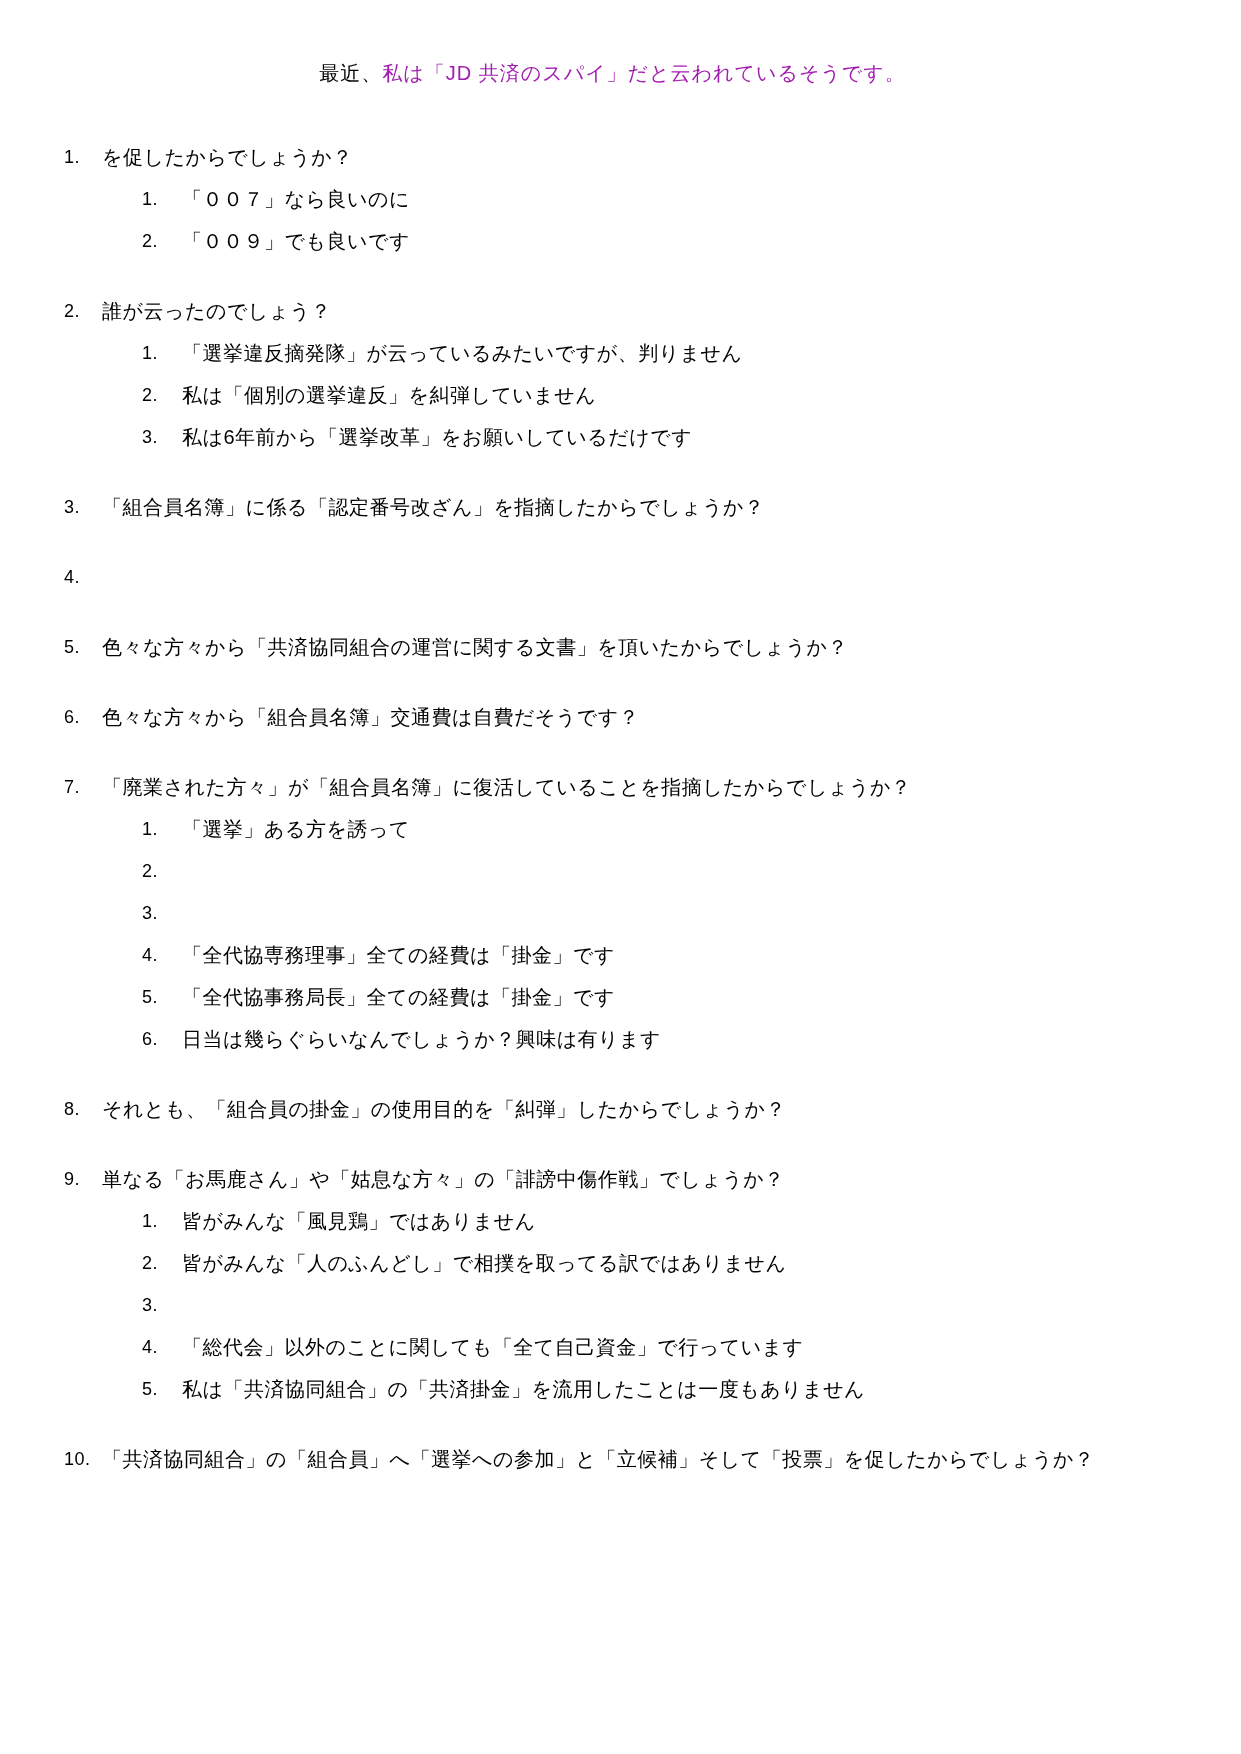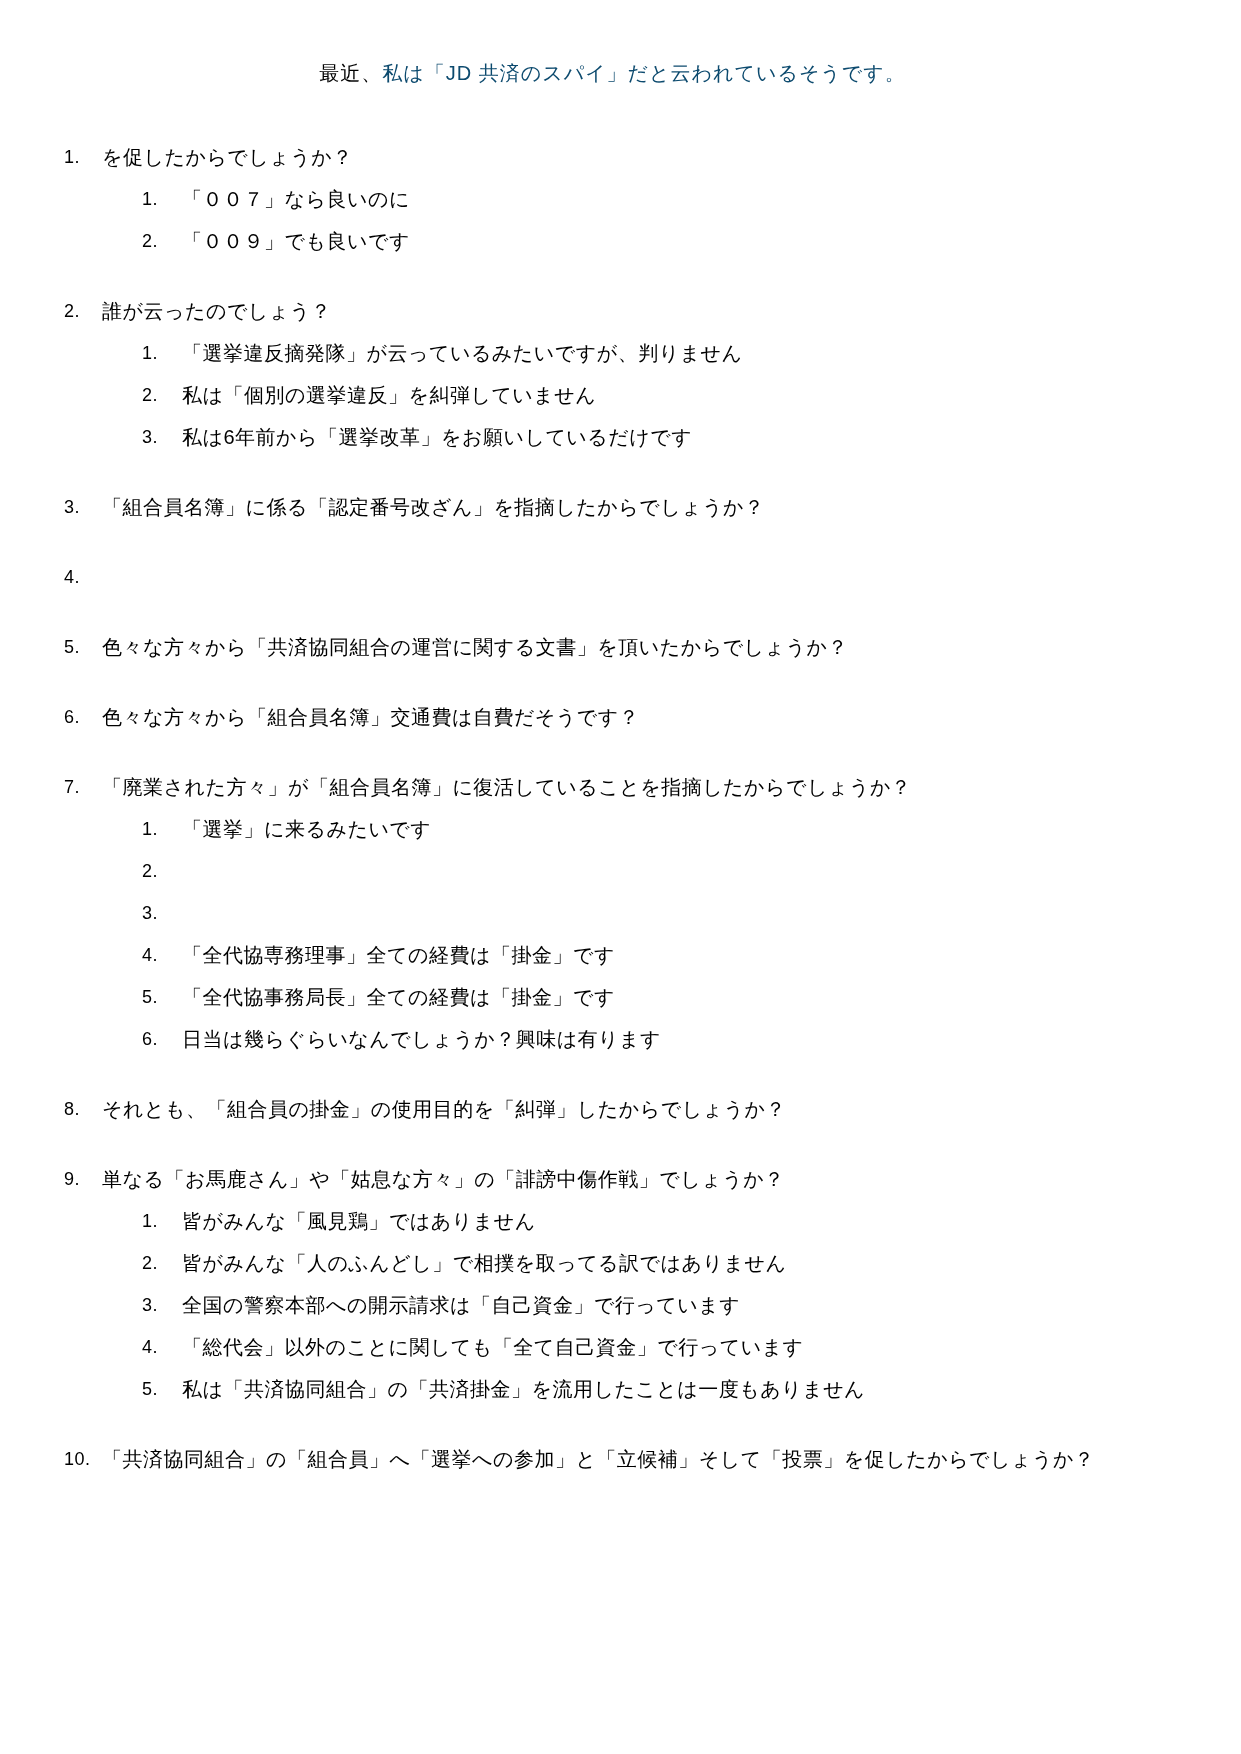--- a/index.html
+++ b/index.html
@@ -22,21 +22,21 @@
   }
   .doc-title {
     text-align: center;
     font-size: 20px;
     line-height: 30px;
     letter-spacing: 1px;
     margin-bottom: 54px;
     white-space: nowrap;
   }
   .doc-title .emphasis {
-    color: #0c4a6e;
+    color: #a21caf;
   }
   .item {
     display: flex;
     margin-top: 40px;
     font-size: 20px;
     line-height: 30px;
     letter-spacing: 0.5px;
     white-space: nowrap;
   }
   .list .item:first-child {
@@ -121,21 +121,21 @@
       <span class="num">6.</span>
       <span class="txt">色々な方々から「組合員名簿」交通費は自費だそうです？</span>
     </div>
 
     <div class="item">
       <span class="num">7.</span>
       <span class="txt">「廃業された方々」が「組合員名簿」に復活していることを指摘したからでしょうか？</span>
     </div>
     <div class="sub">
       <span class="num">1.</span>
-      <span class="txt">「選挙」に来るみたいです</span>
+      <span class="txt">「選挙」ある方を誘って</span>
     </div>
     <div class="sub">
       <span class="num">2.</span>
     </div>
     <div class="sub">
       <span class="num">3.</span>
     </div>
     <div class="sub">
       <span class="num">4.</span>
       <span class="txt">「全代協専務理事」全ての経費は「掛金」です</span>
@@ -161,21 +161,20 @@
     <div class="sub">
       <span class="num">1.</span>
       <span class="txt">皆がみんな「風見鶏」ではありません</span>
     </div>
     <div class="sub">
       <span class="num">2.</span>
       <span class="txt">皆がみんな「人のふんどし」で相撲を取ってる訳ではありません</span>
     </div>
     <div class="sub">
       <span class="num">3.</span>
-      <span class="txt">全国の警察本部への開示請求は「自己資金」で行っています</span>
     </div>
     <div class="sub">
       <span class="num">4.</span>
       <span class="txt">「総代会」以外のことに関しても「全て自己資金」で行っています</span>
     </div>
     <div class="sub">
       <span class="num">5.</span>
       <span class="txt">私は「共済協同組合」の「共済掛金」を流用したことは一度もありません</span>
     </div>
 

